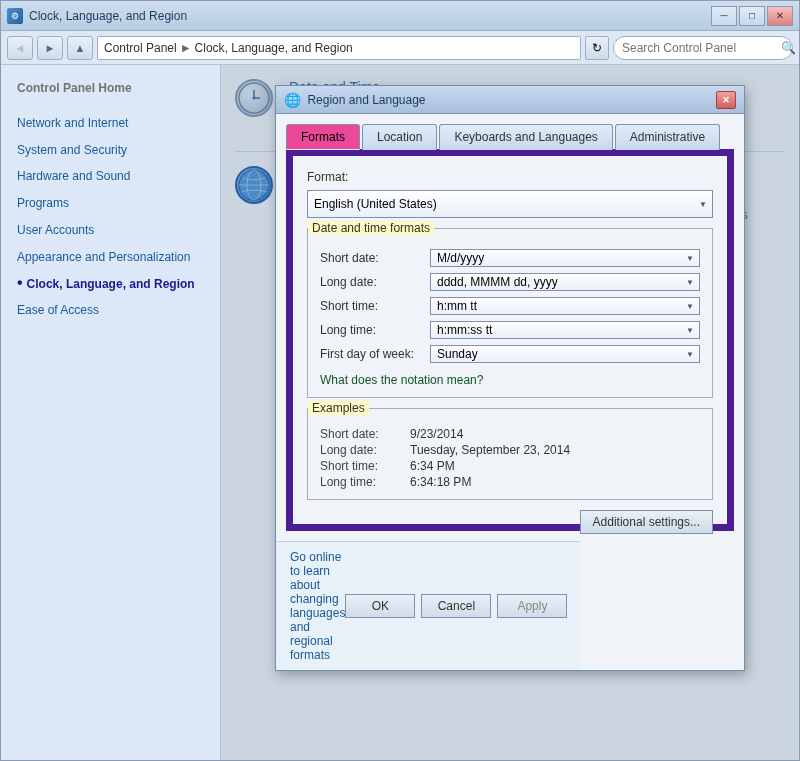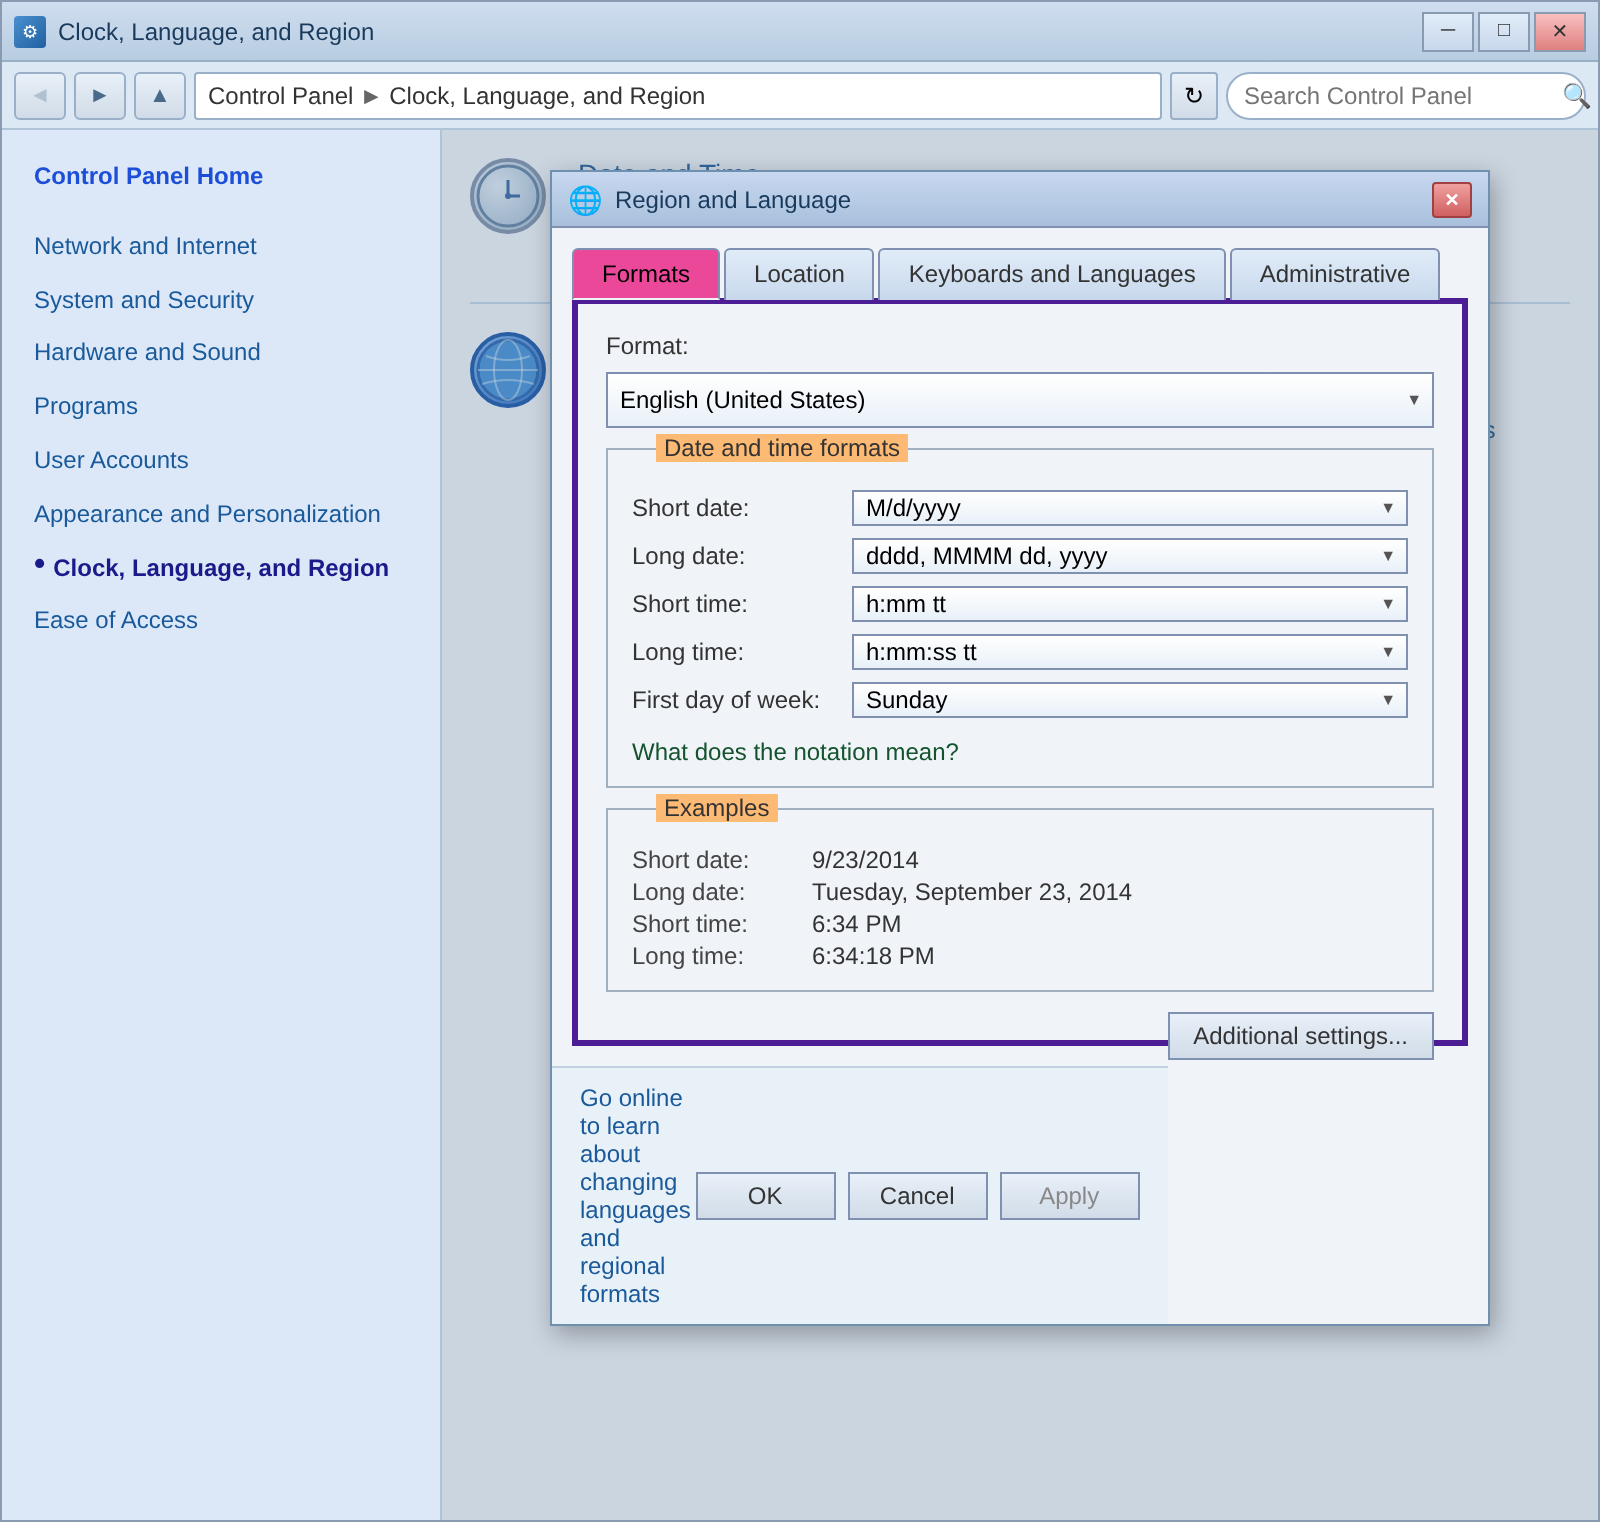--- a/index.html
+++ b/index.html
@@ -304,21 +304,21 @@
       color: #333;
       border-radius: 3px 3px 0 0;
     }
     .tab.active {
       background: #ec4899;
       border-bottom: 1px solid #f0f4f8;
       z-index: 1;
       color: #000;
     }
     .tab-content {
-      border: 3px solid #4c1d95;
+      border: 7px solid #4c1d95;
       background: #f0f4f8;
       padding: 14px;
     }
 
     
     .form-label {
       font-size: 12px;
       color: #333;
       margin-bottom: 6px;
     }
@@ -350,22 +350,22 @@
 
     .group-box {
       border: 1px solid #a0b0c0;
       padding: 10px 12px;
       margin-bottom: 10px;
       position: relative;
     }
     .group-box-legend {
       position: absolute;
       top: -8px;
-      left: 24px;
-      background: #fdba74;
+      left: 0;
+      background: #fef9c3;
       padding: 0 4px;
       font-size: 12px;
       color: #333;
     }
 
     .form-row {
       display: flex;
       align-items: center;
       margin-bottom: 6px;
     }
@@ -500,21 +500,21 @@
     <div class="refresh-btn">↻</div>
     <div class="search-box">
       <input type="text" placeholder="Search Control Panel" style="">
       <span>🔍</span>
     </div>
   </div>
 
   <div class="main-layout">
 
     <div class="sidebar">
-      <div class="sidebar-item" style="color:#1d4ed8; font-weight:bold; margin-bottom:8px;">
+      <div class="sidebar-item" style="color:#737373; font-weight:bold; margin-bottom:8px;">
         <span>Control Panel Home</span>
       </div>
       <div class="sidebar-item">
         <span>Network and Internet</span>
       </div>
       <div class="sidebar-item">
         <span>System and Security</span>
       </div>
       <div class="sidebar-item">
         <span>Hardware and Sound</span>

